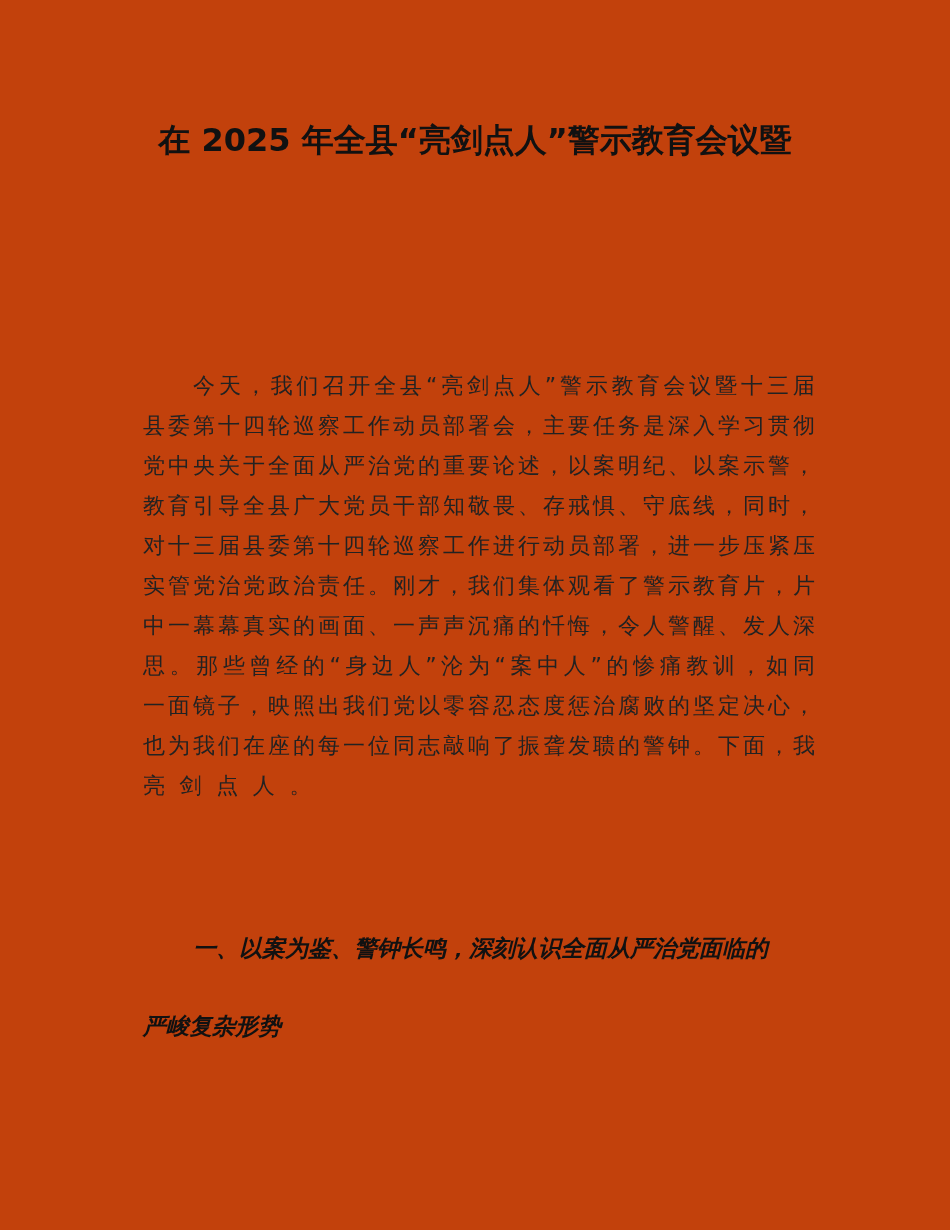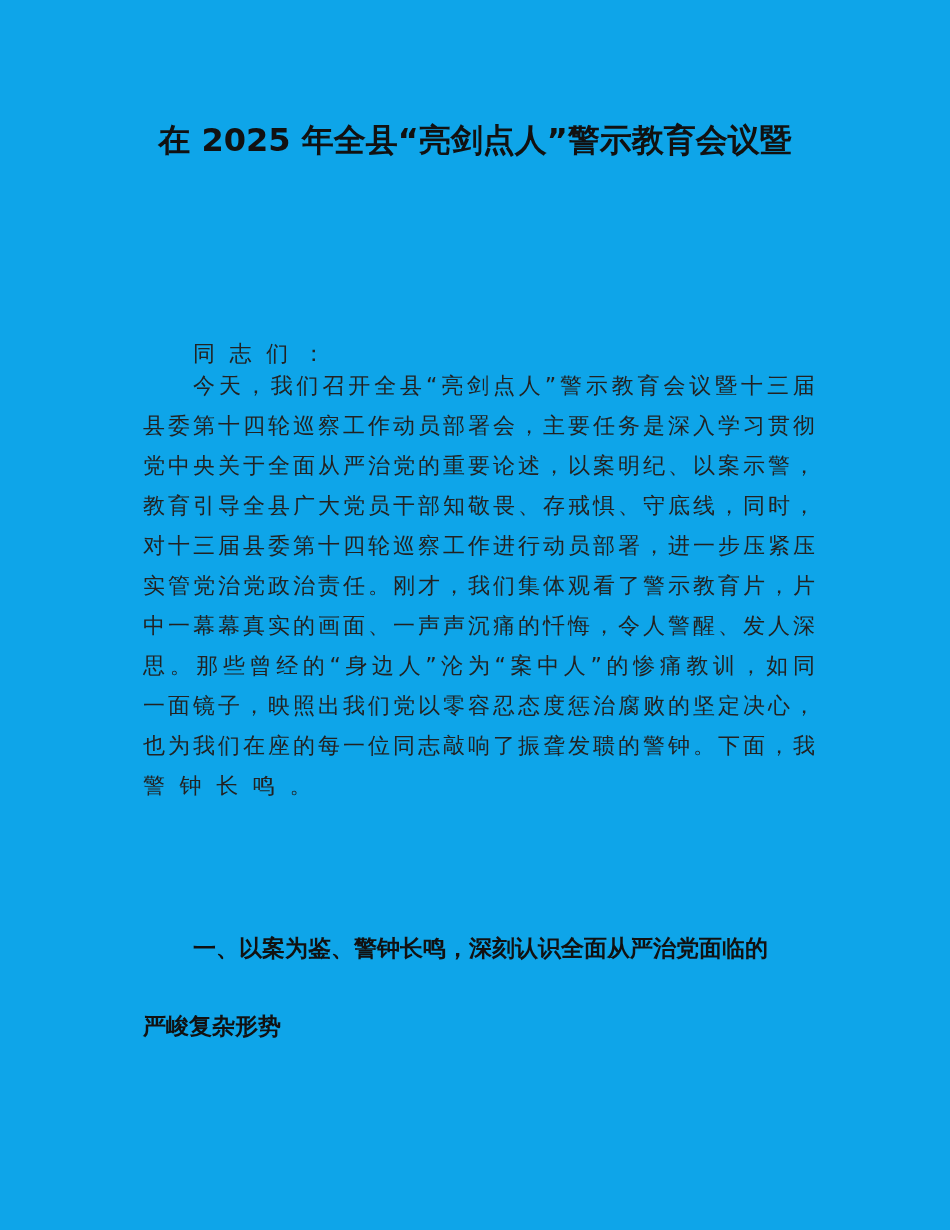--- a/index.html
+++ b/index.html
@@ -13,21 +13,21 @@
       position: relative;
       overflow: hidden;
       color: #111111;
     }
     .page {
       position: absolute;
       left: 0;
       top: 0;
       width: 950px;
       height: 1230px;
-      background: #0ea5e9;
+      background: #c2410c;
     }
     .title {
       position: absolute;
       left: 120px;
       width: 710px;
       text-align: center;
       font-family: "DejaVu Sans", "Liberation Sans", sans-serif;
       font-weight: bold;
       font-size: 32px;
       line-height: 48px;
@@ -57,31 +57,31 @@
     .heading-line {
       position: absolute;
       left: 143px;
       width: 672px;
       font-family: "DejaVu Sans", "Liberation Sans", sans-serif;
       font-weight: bold;
       font-size: 23px;
       line-height: 30px;
       color: #111111;
       white-space: nowrap;
+      font-style: italic;
     }
     .heading-line.indent { left: 193px; width: 622px; }
   </style>
 </head>
 <body>
 
 <div class="page">
 
   <div class="title title-line-1">在 2025 年全县“亮剑点人”警示教育会议暨</div>
 
-  <div class="line indent ragged" style="top:339px;">同志们：</div>
 
   <div>
     <div class="line indent js-justify" style="top:371px;">
         <span class="ch">今</span>
         <span class="ch">天</span>
         <span class="ch">，</span>
         <span class="ch">我</span>
         <span class="ch">们</span>
         <span class="ch">召</span>
         <span class="ch">开</span>
@@ -358,21 +358,21 @@
         <span class="ch">聩</span>
         <span class="ch">的</span>
         <span class="ch">警</span>
         <span class="ch">钟</span>
         <span class="ch">。</span>
         <span class="ch">下</span>
         <span class="ch">面</span>
         <span class="ch">，</span>
         <span class="ch">我</span>
       </div>
-    <div class="line ragged" style="top:771px;">警钟长鸣。</div>
+    <div class="line ragged" style="top:771px;">亮剑点人。</div>
   </div>
 
   <div>
     <div class="heading-line indent" style="top:933px;">一、以案为鉴、警钟长鸣，深刻认识全面从严治党面临的</div>
     <div class="heading-line" style="top:1011px;">严峻复杂形势</div>
   </div>
 
 </div>
 
 </body></html>

